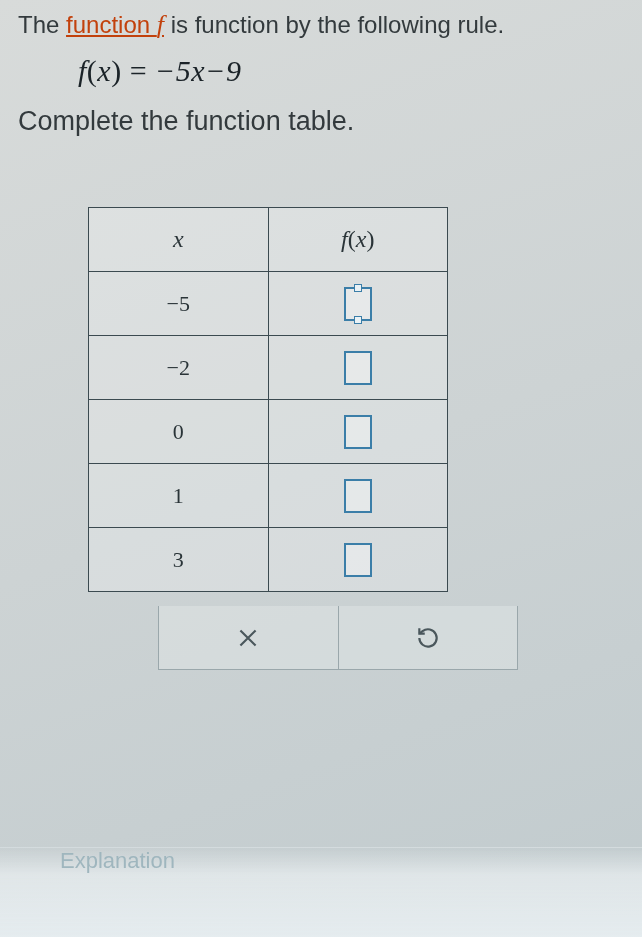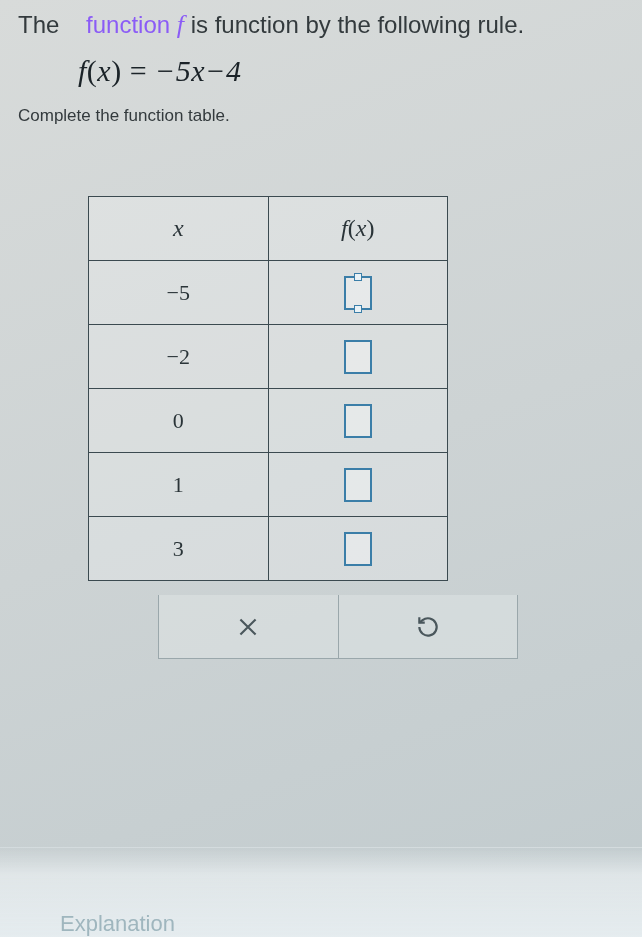--- a/index.html
+++ b/index.html
@@ -14,39 +14,39 @@
   }
   .content {
     padding: 10px 18px;
   }
   .intro {
     font-size: 24px;
     color: #333a3d;
     margin-bottom: 14px;
   }
   .intro .ul {
-    color: #8b5cf6;
-    margin-left: 20px;
+    text-decoration: underline;
+    color: #c2410c;
   }
   .intro .fital {
     font-family: 'Times New Roman', serif;
     font-style: italic;
     font-size: 26px;
   }
   .formula {
     font-family: 'Times New Roman', serif;
     font-style: italic;
     font-size: 30px;
     margin: 10px 0 18px 60px;
     color: #1b2328;
     letter-spacing: 0.5px;
   }
   .formula .paren { font-style: normal; }
   .instr {
-    font-size: 17px;
+    font-size: 27px;
     color: #333a3d;
     margin-bottom: 70px;
   }
   .tblwrap {
     margin-left: 70px;
     width: 360px;
   }
   table.func {
     border-collapse: collapse;
     width: 100%;
@@ -114,21 +114,21 @@
   .toolbar .tbtn + .tbtn {
     border-left: 1px solid #9aa7ab;
   }
   .toolbar svg { width: 26px; height: 26px; stroke: #4a575c; fill: none; stroke-width: 2; }
 
   .footer {
     position: absolute;
     left: 0; right: 0; bottom: 0;
     height: 90px;
     display: flex;
-    align-items: flex-end;
+    align-items: flex-start;
     gap: 40px;
     padding-left: 60px;
     background: linear-gradient(180deg, rgba(235,240,242,0.0) 0%, rgba(235,240,242,0.7) 30%, #e5ecef 100%);
     border-top: 1px solid rgba(200,208,210,0.6);
   }
   .explain {
     color: #9fb6be;
     font-size: 22px;
     cursor: default;
   }
@@ -145,21 +145,21 @@
 </style>
 </head>
 <body>
 
 <div class="content">
   <p class="intro">
     <span>The </span><span class="ul"><span>function </span><span class="fital">f</span></span><span> is function by the following rule.</span>
   </p>
 
   <p class="formula">
-    <span>f</span><span class="paren">(</span><span>x</span><span class="paren">)</span><span class="paren"> = </span><span>−5x−4</span>
+    <span>f</span><span class="paren">(</span><span>x</span><span class="paren">)</span><span class="paren"> = </span><span>−5x−9</span>
   </p>
 
   <p class="instr">Complete the function table.</p>
 
   <div class="tblwrap">
     <table class="func">
       <tbody>
           <tr>
         <th><span>x</span></th>
         <th>

